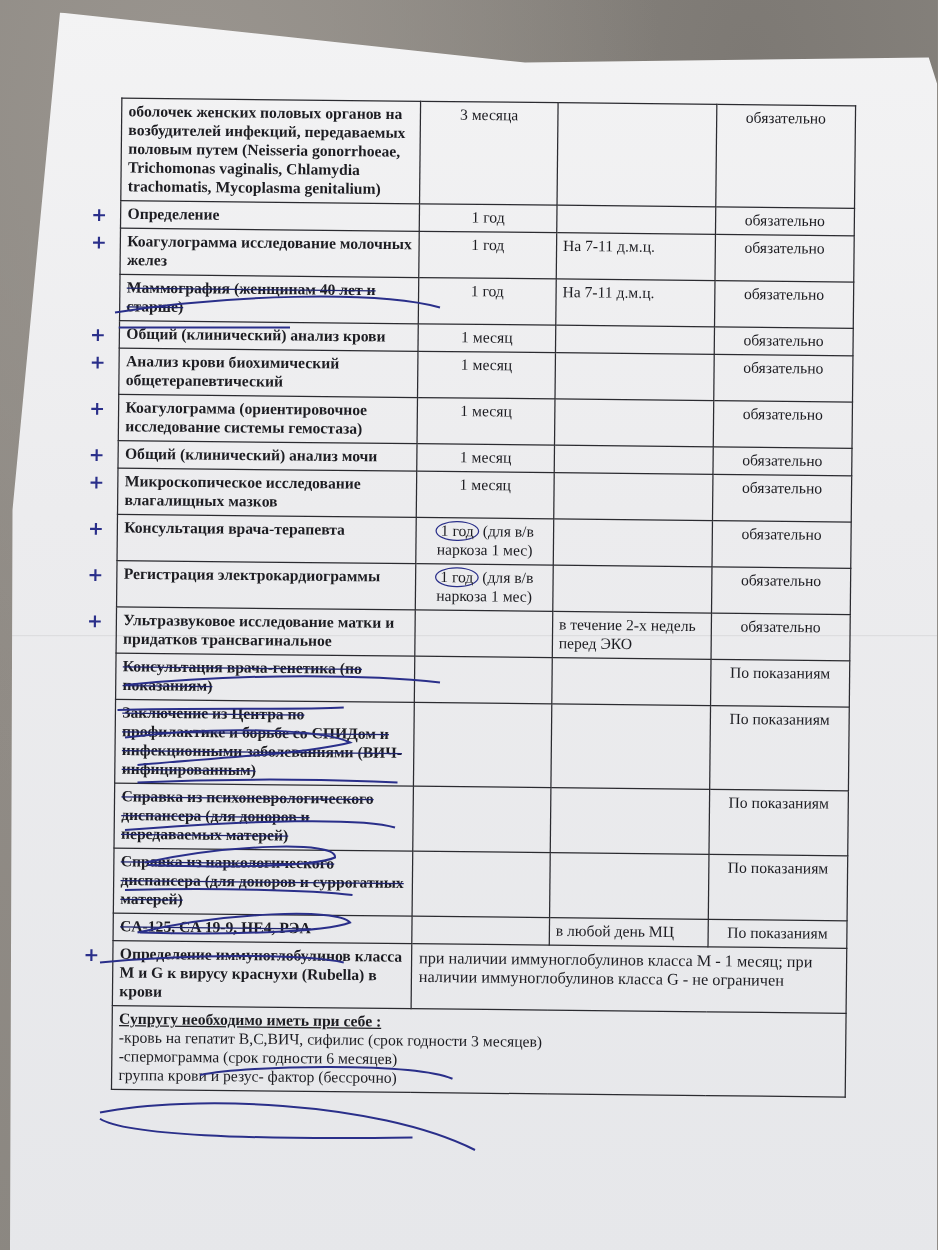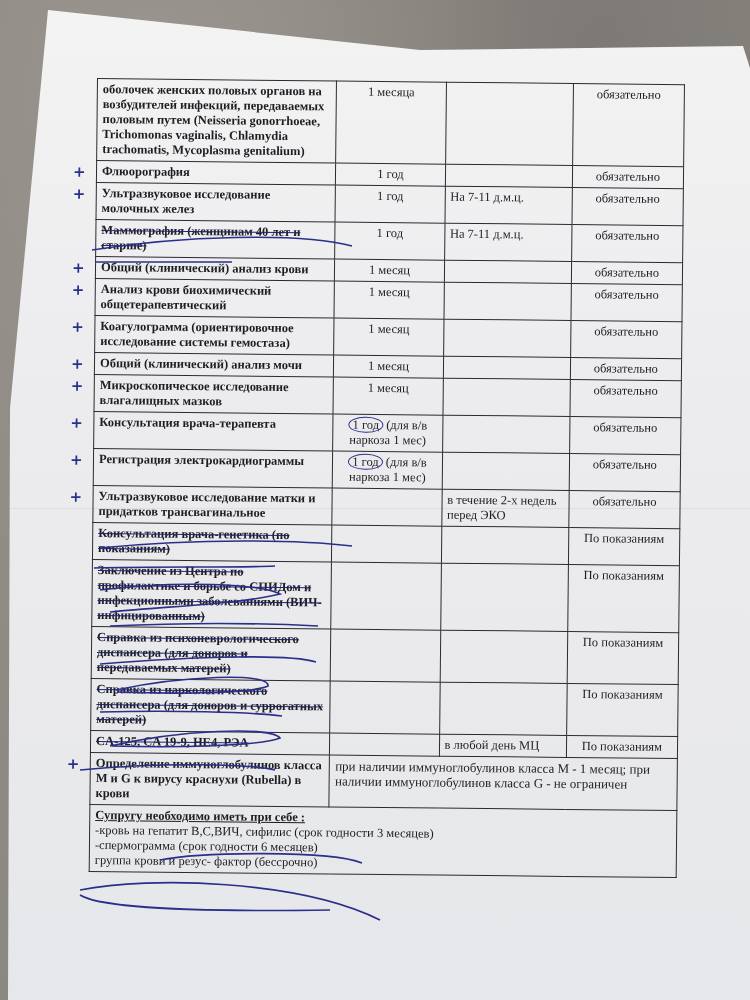--- a/index.html
+++ b/index.html
@@ -67,32 +67,32 @@
 
 <div class="fabric"></div>
 <div class="paper">
   <div class="fold-line" style="top:500px"></div>
 </div>
 
 <table class="doc">
   <tbody id="rows">
       <tr>
     <td class="name"><span>оболочек женских половых органов на возбудителей инфекций, передаваемых половым путем (Neisseria gonorrhoeae, Trichomonas vaginalis, Chlamydia trachomatis, Mycoplasma genitalium)</span></td>
-    <td class="term"><span>1 месяца</span></td>
-    <td class="when"></td>
-    <td class="req">обязательно</td>
-      </tr>
-      <tr>
-    <td class="name"><span class="plus">+</span><span>Флюорография</span></td>
+    <td class="term"><span>3 месяца</span></td>
+    <td class="when"></td>
+    <td class="req">обязательно</td>
+      </tr>
+      <tr>
+    <td class="name"><span class="plus">+</span><span>Определение</span></td>
     <td class="term"><span>1 год</span></td>
     <td class="when"></td>
     <td class="req">обязательно</td>
       </tr>
       <tr>
-    <td class="name"><span class="plus">+</span><span>Ультразвуковое исследование молочных желез</span></td>
+    <td class="name"><span class="plus">+</span><span>Коагулограмма исследование молочных желез</span></td>
     <td class="term"><span>1 год</span></td>
     <td class="when">На 7-11 д.м.ц.</td>
     <td class="req">обязательно</td>
       </tr>
       <tr>
     <td class="name struck"><span>Маммография (женщинам 40 лет и старше)</span></td>
     <td class="term"><span>1 год</span></td>
     <td class="when">На 7-11 д.м.ц.</td>
     <td class="req">обязательно</td>
       </tr>

